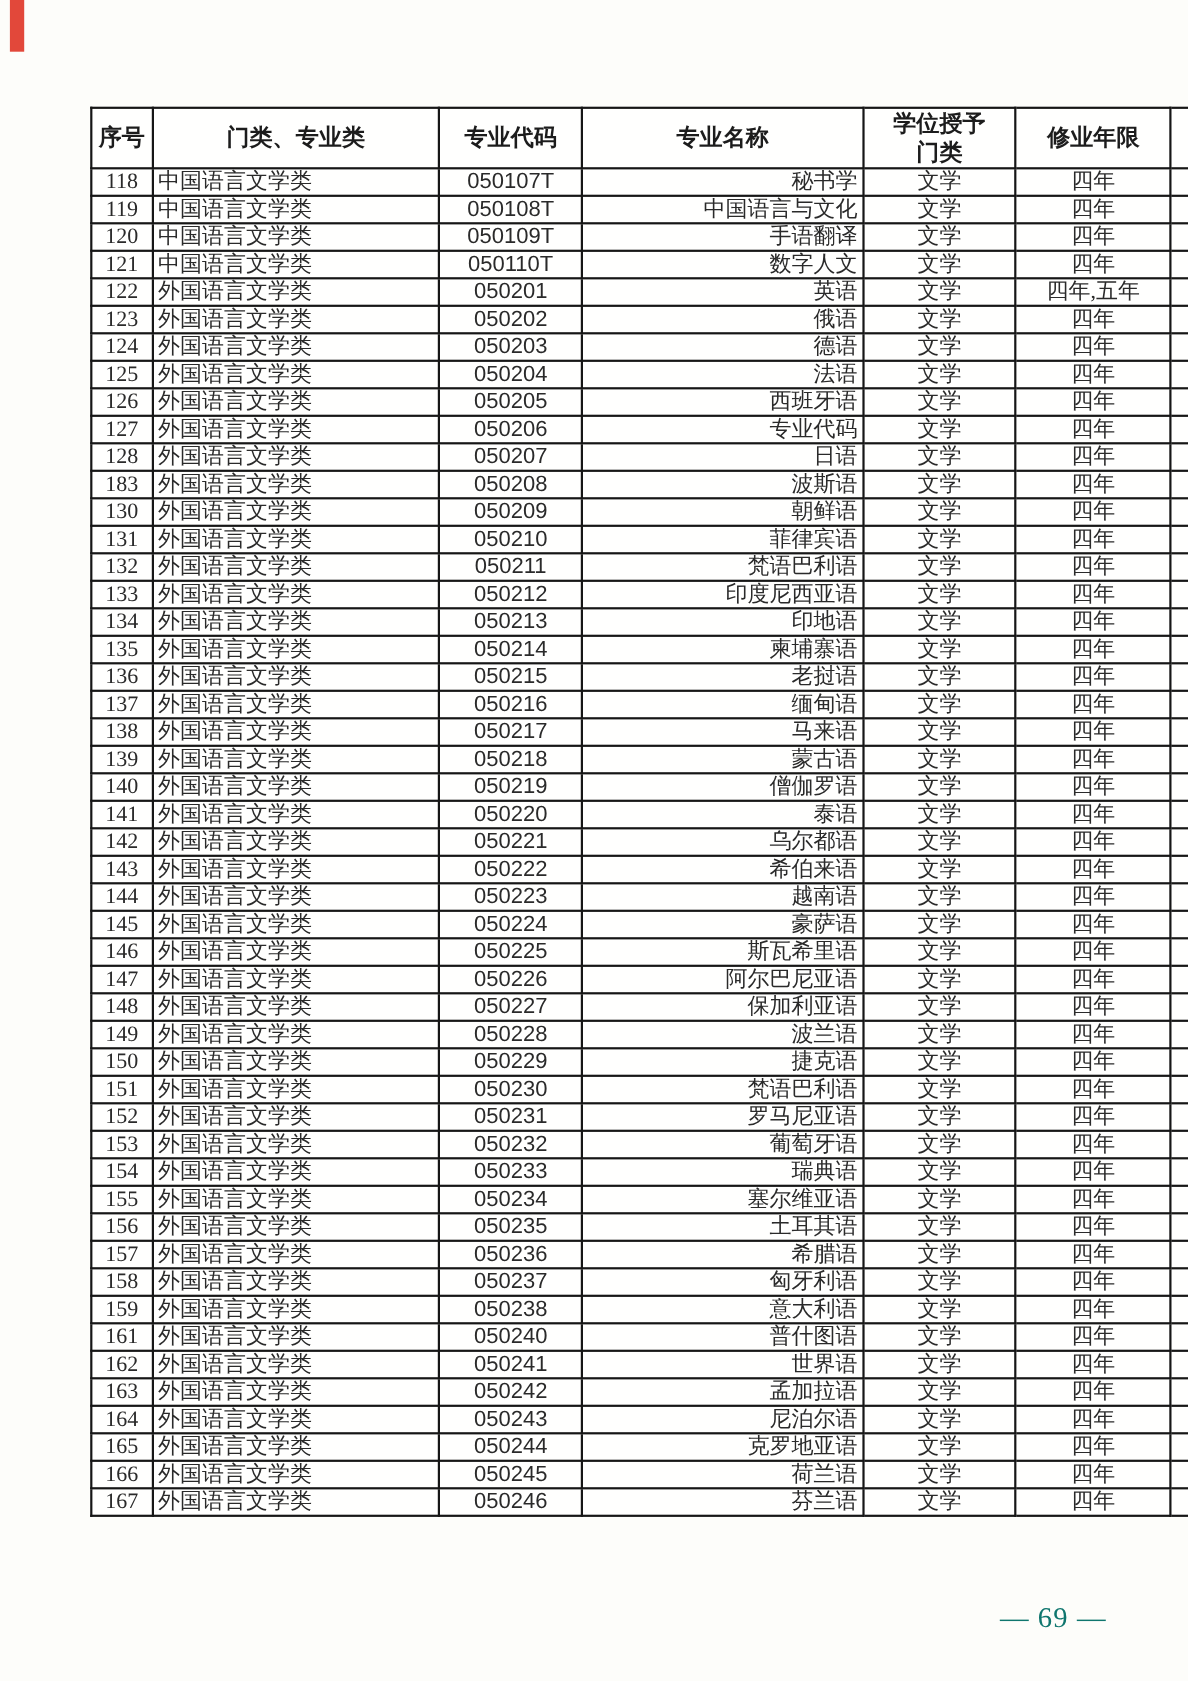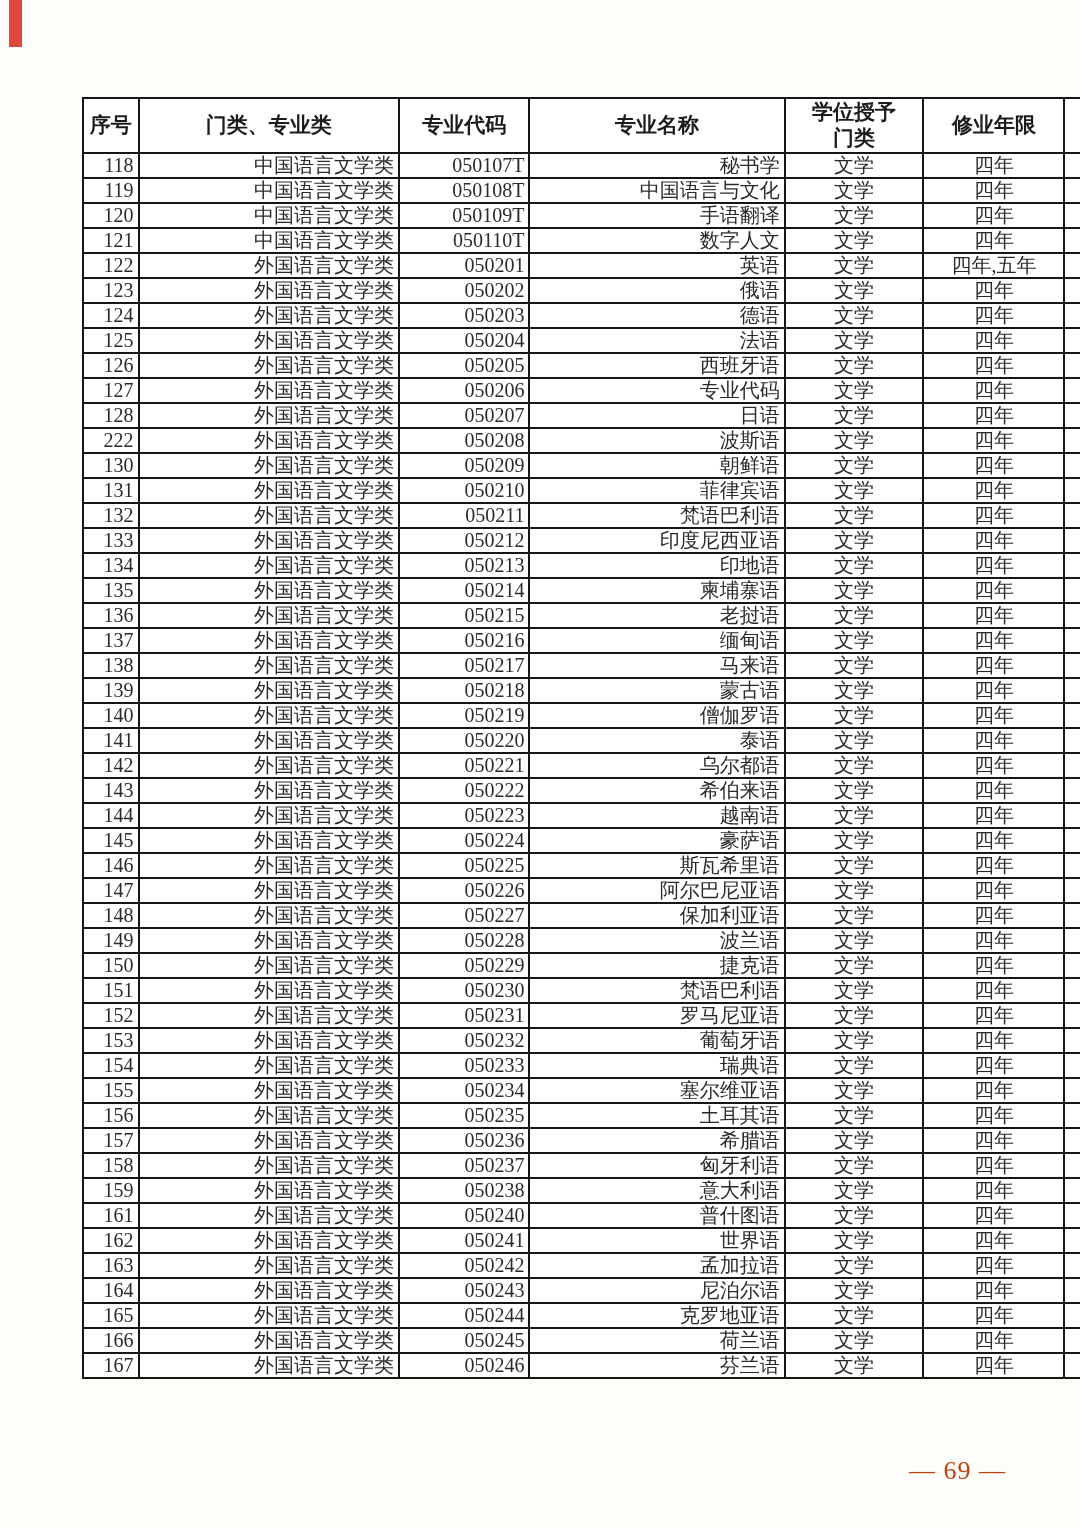--- a/index.html
+++ b/index.html
@@ -47,34 +47,34 @@
   }
   table.majors td {
     font-size: 20px;
     height: 23px;
     line-height: 23px;
     padding: 0 4px;
     white-space: nowrap;
     vertical-align: middle;
     color: #2a2a2a;
   }
-  td.col-index { text-align: right; padding: 0 2px; }
-  td.col-category { text-align: right; padding-left: 8px; }
-  td.col-code { text-align: right; padding-left: 9px; font-family: Liberation Serif, serif; }
+  td.col-index { text-align: center; padding: 0 2px; }
+  td.col-category { text-align: left; padding-left: 8px; }
+  td.col-code { text-align: center; padding-left: 9px; font-family: Liberation Sans, sans-serif; }
   td.col-name { text-align: right; padding-left: 10px; }
   td.col-degree { text-align: center; margin-top: 36px; }
   td.col-duration { text-align: center; }
   td.col-year_added { text-align: center; }
   .page-number {
     position: absolute;
     top: 1456px;
     right: 74px;
     font-size: 26px;
     letter-spacing: 1px;
-    color: #c2410c;
+    color: #0f766e;
   }
 </style>
 </head>
 <body>
 
 <div>
 
   <div class="red-marker" style="background: rgb(226, 72, 58);"></div>
 
   <table class="majors">
@@ -194,21 +194,21 @@
         <tr>
           <td class="col-index">128</td>
           <td class="col-category">外国语言文学类</td>
           <td class="col-code">050207</td>
           <td class="col-name">日语</td>
           <td class="col-degree">文学</td>
           <td class="col-duration">四年</td>
           <td class="col-year_added"></td>
         </tr>
         <tr>
-          <td class="col-index">222</td>
+          <td class="col-index">183</td>
           <td class="col-category">外国语言文学类</td>
           <td class="col-code">050208</td>
           <td class="col-name">波斯语</td>
           <td class="col-degree">文学</td>
           <td class="col-duration">四年</td>
           <td class="col-year_added"></td>
         </tr>
         <tr>
           <td class="col-index">130</td>
           <td class="col-category">外国语言文学类</td>

